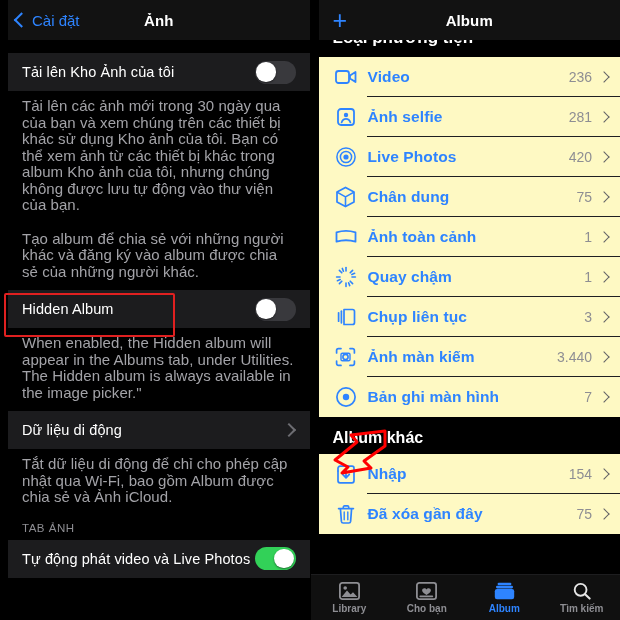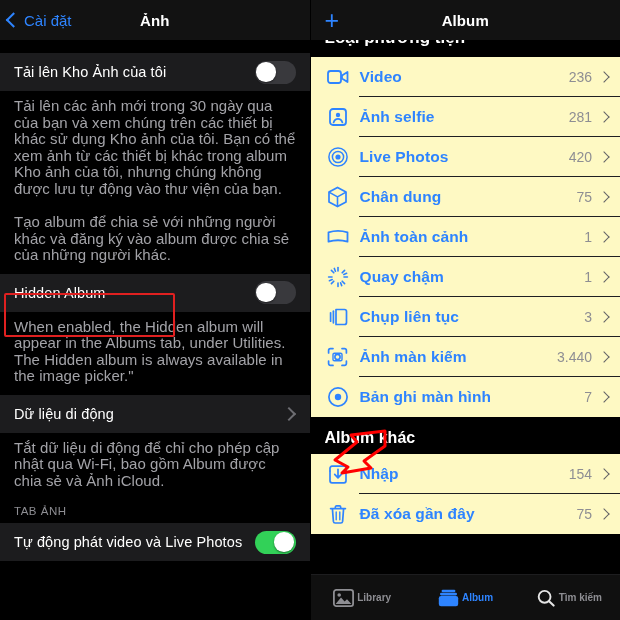--- a/index.html
+++ b/index.html
@@ -22,20 +22,21 @@
     background: #000;
   }
 
   
   .panel {
     position: relative;
     width: 310px;
     height: 620px;
     background: #000;
     overflow: hidden;
+    padding-left: 8px;
   }
   .panel.left  { border-right: 1px solid #000; }
 
   
   .navbar {
     position: relative;
     height: 40px;
     background: #121212;
     display: flex;
     align-items: center;
@@ -247,21 +248,21 @@
     width: 310px;
     height: 46px;
     background: #101010;
     border-top: 1px solid #1d1d1f;
     display: flex;
     box-sizing: border-box;
   }
   .tab {
     flex: 1;
     display: flex;
-    flex-direction: row;
+    flex-direction: column;
     align-items: center;
     justify-content: center;
     gap: 3px;
   }
   .tab .tlabel {
     font-size: 10px;
     color: #8e8e93;
     font-weight: bold;
   }
   .tab.active .tlabel { color: #2e84ff; }
@@ -517,20 +518,30 @@
       <div class="tab">
         <span>
           <svg width="21" height="18" viewBox="0 0 21 18">
               <rect x="0.9" y="0.9" width="19.2" height="16.2" rx="2.4" fill="none" stroke="#8e8e93" stroke-width="1.8"></rect>
               <circle cx="6.2" cy="6" r="1.8" fill="#8e8e93"></circle>
               <path d="M2.6 15 8 8.6l3.6 4 2.4-2.4 4.4 4.8Z" fill="#8e8e93"></path>
             </svg>
         </span>
         <span class="tlabel">Library</span>
       </div>
+      <div class="tab">
+        <span>
+          <svg width="21" height="18" viewBox="0 0 21 18">
+              <rect x="0.9" y="0.9" width="19.2" height="16.2" rx="2.4" fill="none" stroke="#8e8e93" stroke-width="1.8"></rect>
+              <path d="M10.5 7.6c-1-2.4-4.4-1.6-4.4.8 0 1.9 2.6 3.2 4.4 4.6 1.8-1.4 4.4-2.7 4.4-4.6 0-2.4-3.4-3.2-4.4-.8Z" fill="#8e8e93"></path>
+              <path d="M4.2 14.4h12.2" stroke="#8e8e93" stroke-width="1.6" stroke-linecap="round"></path>
+            </svg>
+        </span>
+        <span class="tlabel">Cho bạn</span>
+      </div>
       <div class="tab active">
         <span>
           <svg width="21" height="18" viewBox="0 0 21 18">
               <rect x="3.6" y="0.8" width="13.8" height="2.4" rx="1.2" fill="#2e84ff"></rect>
               <rect x="2" y="3.8" width="17" height="2.6" rx="1.3" fill="#2e84ff"></rect>
               <rect x="0.8" y="7" width="19.4" height="10.2" rx="2.2" fill="#2e84ff"></rect>
             </svg>
         </span>
         <span class="tlabel">Album</span>
       </div>

